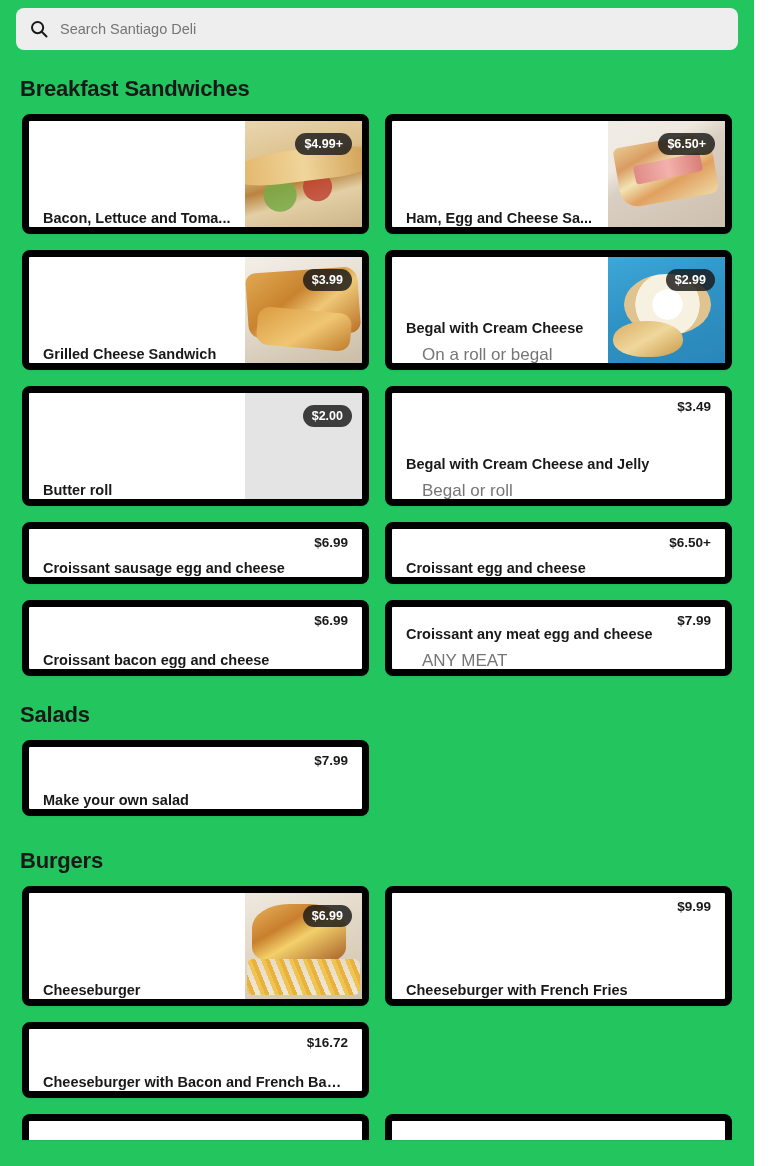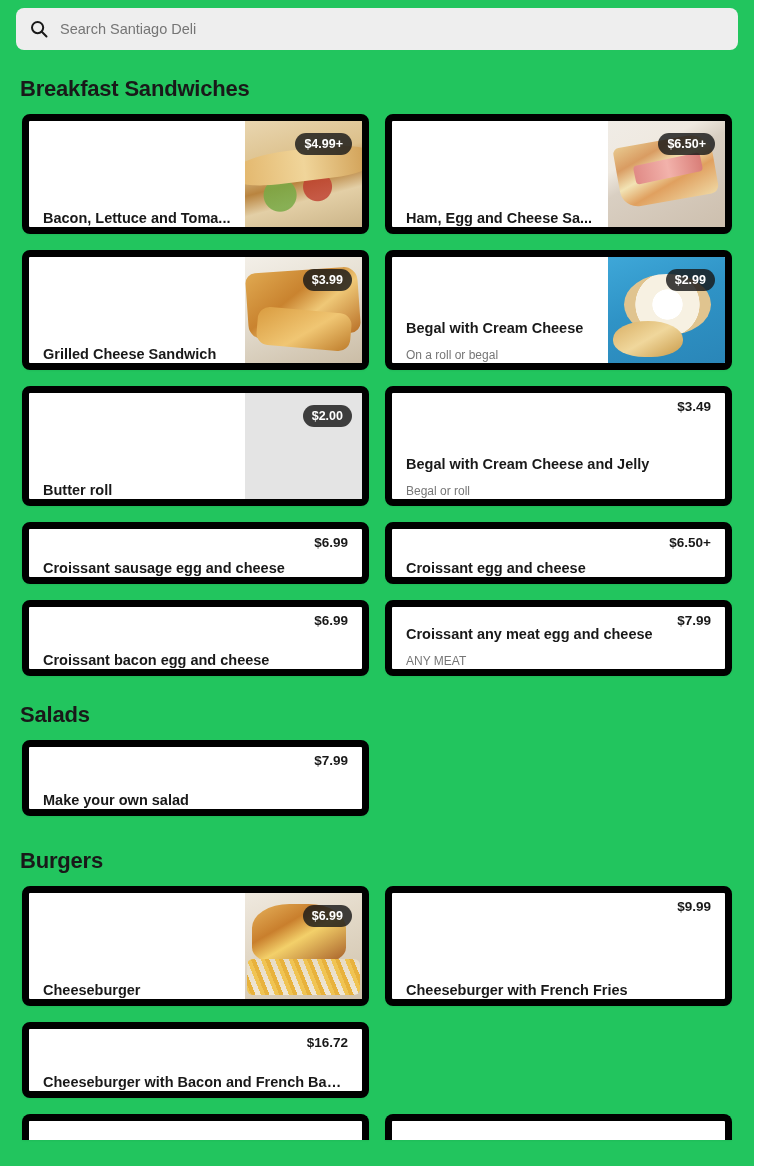--- a/index.html
+++ b/index.html
@@ -88,24 +88,25 @@
   .card-name {
     font-size: 14.5px;
     font-weight: bold;
     line-height: 18px;
     color: #191919;
     white-space: nowrap;
     overflow: hidden;
     text-overflow: ellipsis;
   }
   .card-desc {
-    font-size: 12px;
+    font-size: 17px;
     color: #767676;
     margin-top: 10px;
     line-height: 16px;
+    margin-left: 16px;
   }
 
   
   .price-pill {
     position: absolute;
     top: 12px;
     right: 10px;
     background: rgba(25,25,25,0.82);
     color: #ffffff;
     font-size: 12.5px;

